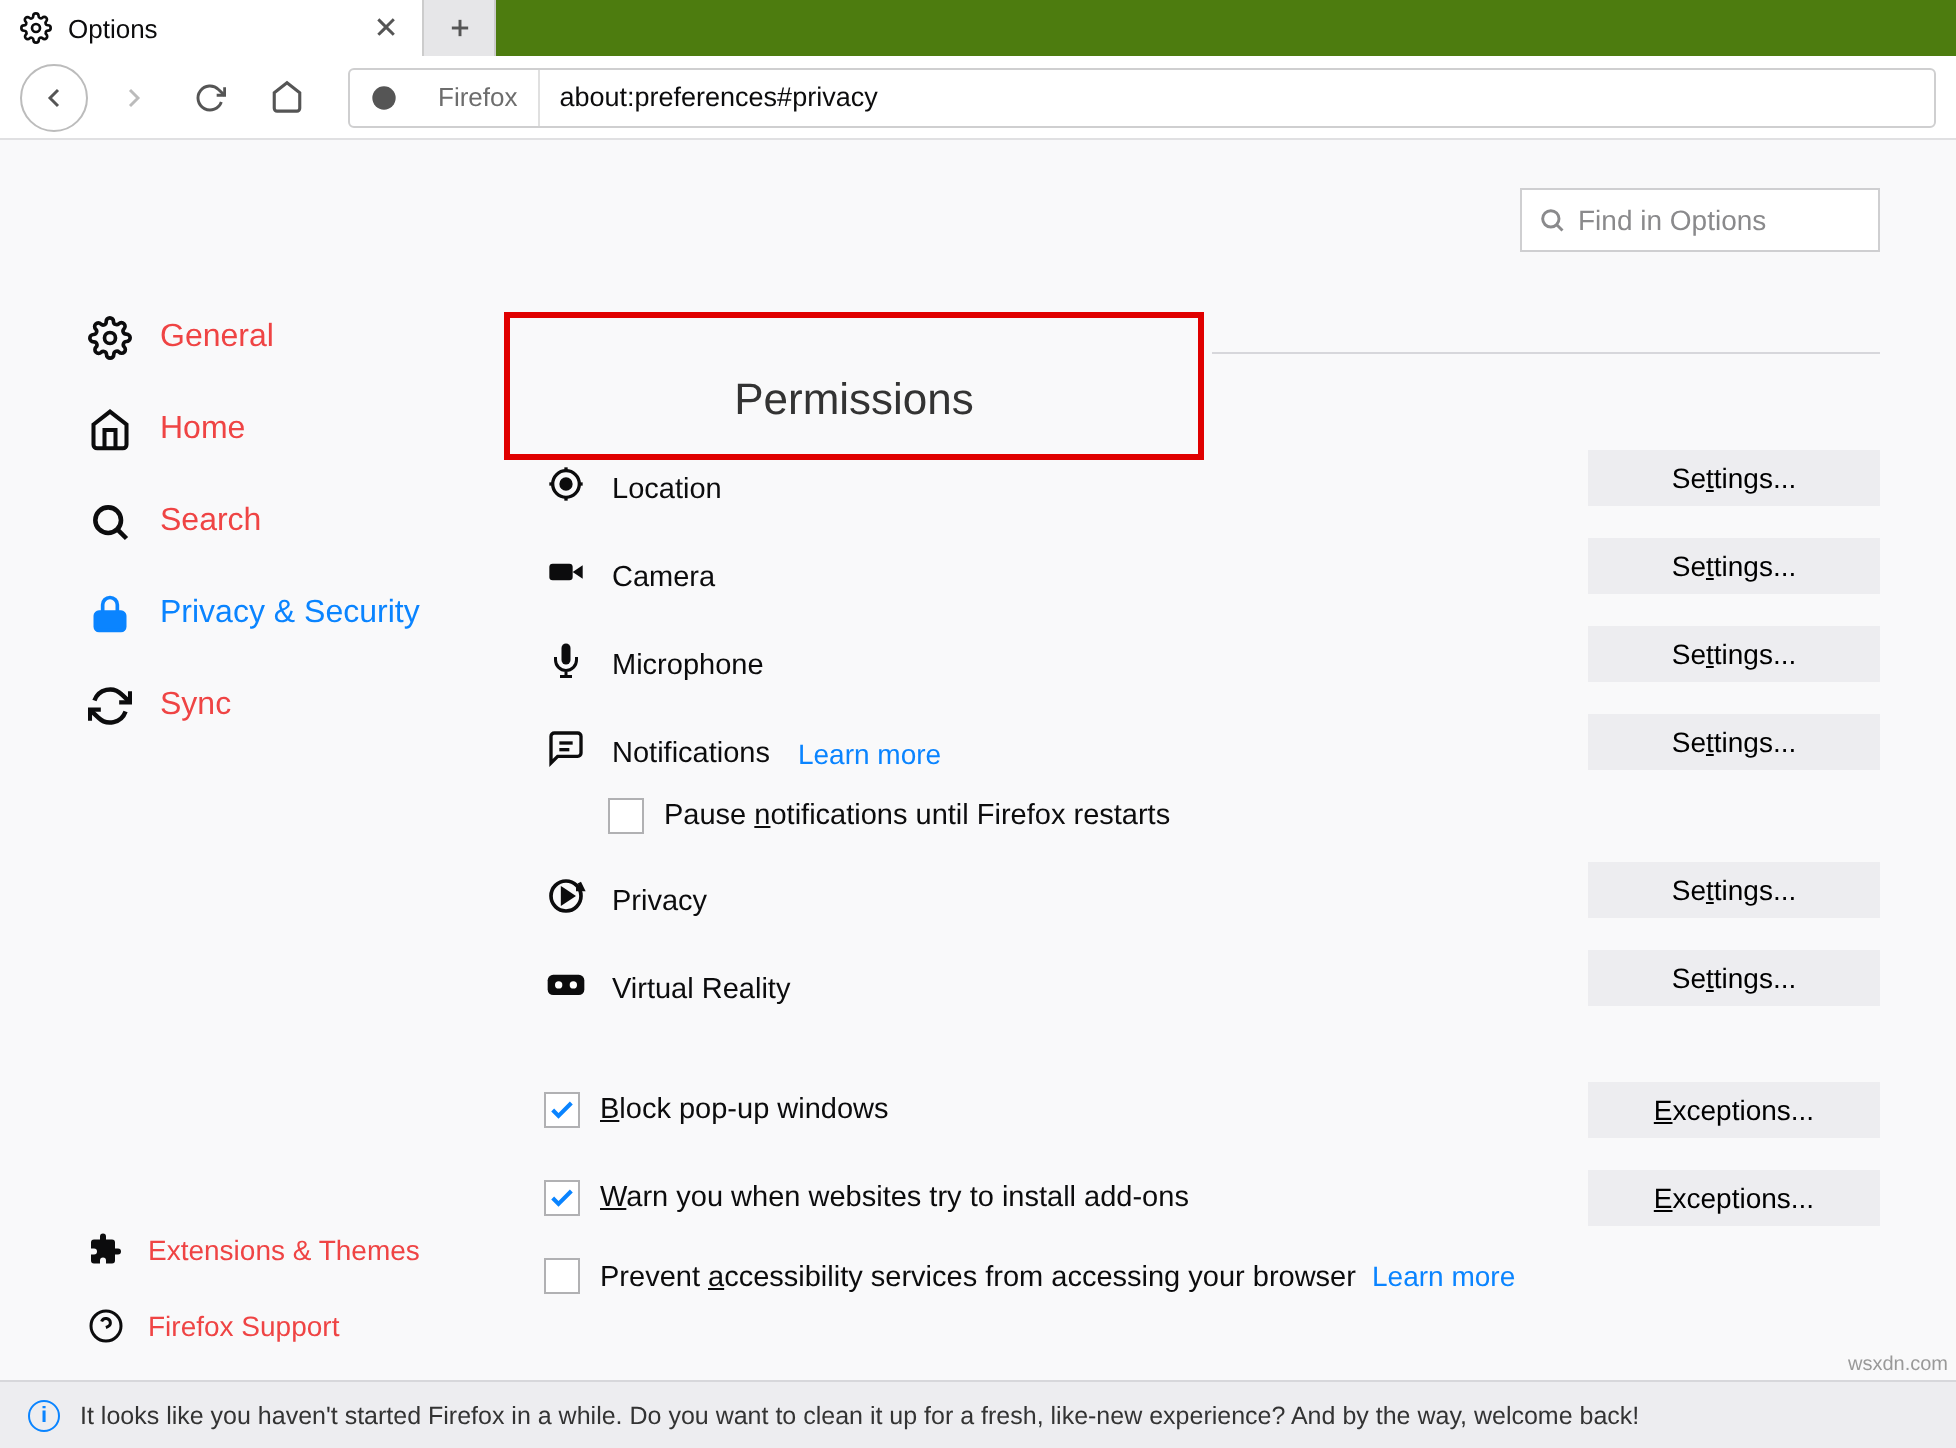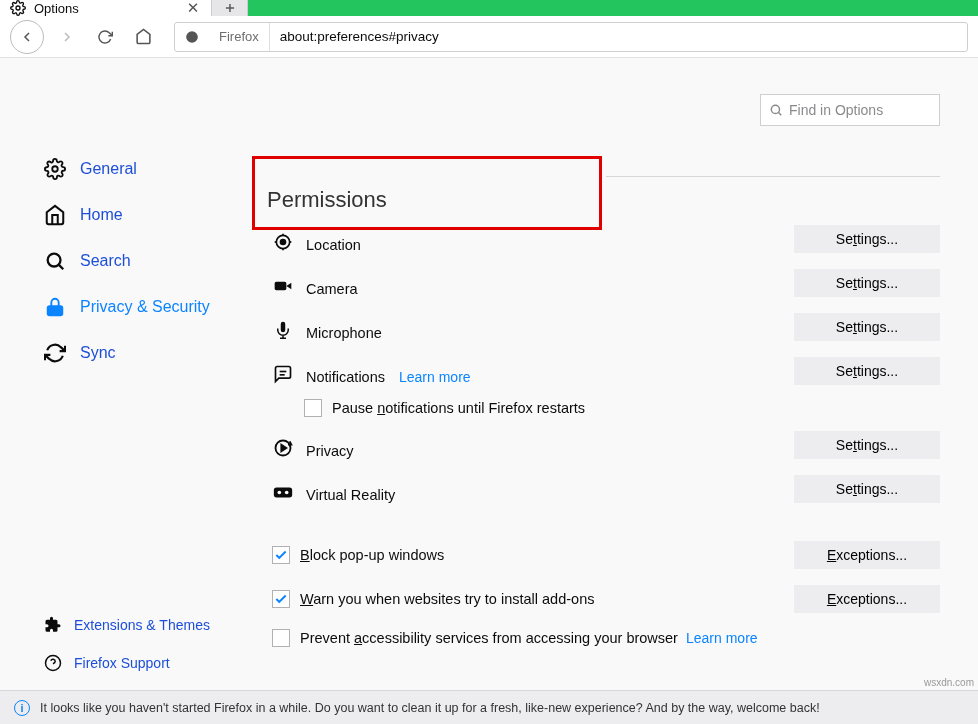--- a/index.html
+++ b/index.html
@@ -1,52 +1,52 @@
 <!DOCTYPE html>
 <html><head>
 <meta charset="utf-8">
 <style>
   * { box-sizing: border-box; margin: 0; padding: 0; }
   body { font-family: "Segoe UI", Arial, sans-serif; font-size: 14px; color: #0c0c0d; background: #f9f9fa; width: 978px; height: 724px; overflow: hidden; position: relative; }
 
   
-  .tabstrip { display: flex; align-items: stretch; height: 16px; background: #22c55e; }
+  .tabstrip { display: flex; align-items: stretch; height: 28px; background: #4d7c0f; }
   .tab { display: flex; align-items: center; gap: 8px; background: #fff; padding: 0 10px; width: 212px; border-right: 1px solid #ccc; }
   .tab .tab-icon { width: 16px; height: 16px; display: inline-flex; align-items: center; justify-content: center; }
   .tab .tab-title { flex: 1; font-size: 13px; color: #0c0c0d; }
   .tab .tab-close { width: 16px; height: 16px; font-size: 15px; color: #555; display: inline-flex; align-items: center; justify-content: center; cursor: pointer; }
   .newtab { width: 36px; display: flex; align-items: center; justify-content: center; background: #e6e6e8; border-right: 1px solid #ccc; cursor: pointer; }
   .newtab svg { width: 14px; height: 14px; }
 
   
   .toolbar { display: flex; align-items: center; height: 42px; background: #fff; border-bottom: 1px solid #e0e0e2; padding: 0 10px; gap: 8px; }
   .nav-btn { width: 30px; height: 30px; display: inline-flex; align-items: center; justify-content: center; border-radius: 4px; cursor: pointer; color: #555; }
   .nav-back { width: 34px; height: 34px; border: 1px solid #bcbcbc; border-radius: 50%; }
   .nav-forward { color: #bbb; }
   .urlbar { flex: 1; display: flex; align-items: center; height: 30px; border: 1px solid #cfcfd0; border-radius: 3px; background: #fff; margin-left: 8px; }
   .urlbar .identity { display: flex; align-items: center; gap: 20px; padding: 0 10px; border-right: 1px solid #e0e0e0; height: 100%; color: #6d6d6d; font-size: 13px; }
   .urlbar .url { padding: 0 10px; font-size: 13.5px; color: #0c0c0d; flex: 1; }
 
   
   .content { display: flex; position: absolute; top: 74px; bottom: 34px; left: 0; right: 0; background: #f9f9fa; }
   .sidebar { width: 240px; padding-top: 72px; }
-  .sidebar-item { display: flex; align-items: center; gap: 14px; padding: 12px 20px 12px 44px; font-size: 16px; color: #1d4ed8; cursor: pointer; }
+  .sidebar-item { display: flex; align-items: center; gap: 14px; padding: 12px 20px 12px 44px; font-size: 16px; color: #ef4444; cursor: pointer; }
   .sidebar-item .icon { width: 22px; height: 22px; display: inline-flex; align-items: center; justify-content: center; }
   .sidebar-item.active { color: #0a84ff; }
   .sidebar-item.active .icon svg { fill: #0a84ff; stroke: #0a84ff; }
   .sidebar-bottom { position: absolute; bottom: 8px; left: 0; width: 240px; }
   .sidebar-bottom .sidebar-item { font-size: 14px; padding: 10px 20px 10px 44px; gap: 12px; }
   .sidebar-bottom .icon { width: 18px; height: 18px; }
 
   .main { flex: 1; padding: 20px 38px 0 12px; position: relative; }
   .search-wrap { display: flex; justify-content: flex-end; margin-bottom: 30px; }
   .search-box { width: 180px; height: 32px; border: 1px solid #cfcfd1; background: #fff; display: flex; align-items: center; padding: 0 8px; color: #8a8a8c; font-size: 14px; gap: 6px; }
 
   .section-heading-wrap { border: 3px solid #e00000; padding: 28px 12px 14px 12px; width: 350px; margin-bottom: 6px; }
-  .section-heading { font-size: 22px; font-weight: 400; color: #333; }
+  .section-heading { font-size: 22px; font-weight: 400; color: #333; text-align: center; }
   .section-divider { border-top: 1px solid #d7d7db; margin-top: -60px; margin-left: 354px; margin-bottom: 40px; }
 
   .perm-row { display: flex; align-items: flex-end; padding: 8px 0 8px 20px; gap: 12px; }
   .perm-icon { width: 22px; height: 22px; display: inline-flex; align-items: center; justify-content: center; flex-shrink: 0; }
   .perm-label { flex: 1; font-size: 14.5px; color: #0c0c0d; display: flex; align-items: center; gap: 14px; }
   .perm-button { width: 146px; height: 28px; background: #ededf0; border: none; font-size: 14px; color: #000000; cursor: pointer; }
   .learn-more { color: #0a84ff; cursor: pointer; font-size: 14px; }
 
   .sub-row { display: flex; align-items: center; padding: 6px 0 6px 52px; gap: 10px; }
   .checkbox { width: 18px; height: 18px; border: 1px solid #b1b1b3; background: #fff; display: inline-flex; align-items: center; justify-content: center; flex-shrink: 0; cursor: pointer; }

